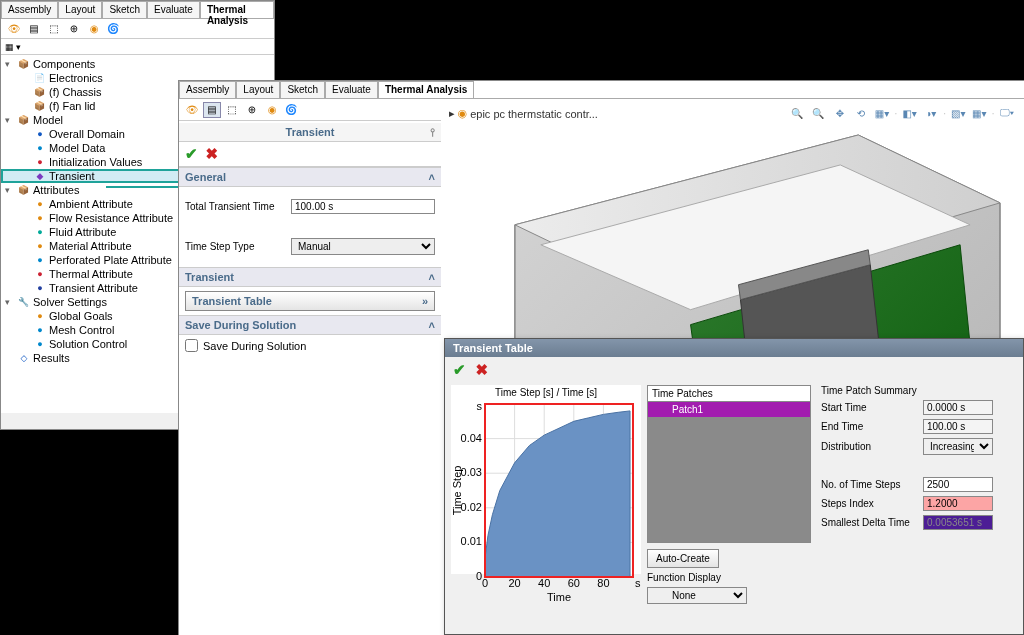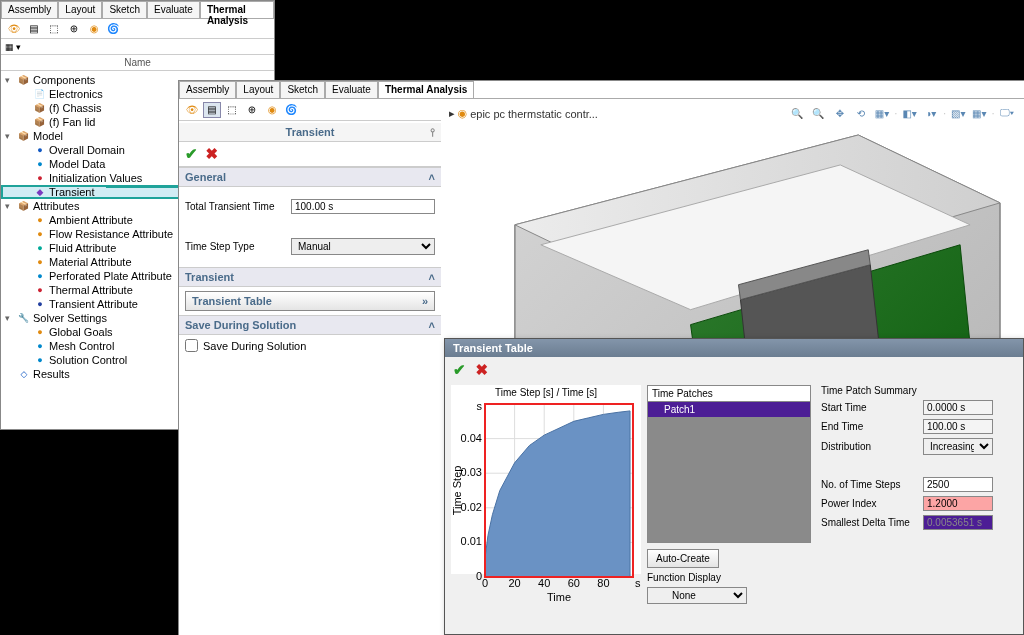--- a/index.html
+++ b/index.html
@@ -56,21 +56,21 @@
   
   
   .dialog { position:absolute; left:444px; top:338px; width:580px; height:297px; background:#f0f0f0; border:1px solid #555; box-shadow:2px 2px 6px rgba(0,0,0,0.3); z-index:100; }
   .dlg-title { background:linear-gradient(#8395aa,#6b7d91); color:#fff; font-weight:bold; padding:3px 8px; font-size:11px; }
   .dlg-okrow { padding:4px 8px; display:flex; gap:10px; }
   .dlg-body { display:flex; gap:6px; padding:2px 6px; }
   .chart-area { width:190px; height:189px; background:#fff; position:relative; }
   .mid-col { width:164px; display:flex; flex-direction:column; gap:4px; }
   .patch-list { border:1px solid #888; background:#8a8a8a; height:158px; }
   .patch-header { background:#fff; border-bottom:1px solid #888; padding:2px 4px; font-size:10px; }
-  .patch-item { background:#4c1d95; color:#fff; padding:2px 16px; font-size:10px; }
+  .patch-item { background:#a21caf; color:#fff; padding:2px 24px; font-size:10px; }
   .mid-group { display:flex; gap:4px; margin-top:2px; align-items:center; }
   .btn { border:1px solid #888; background:linear-gradient(#fff,#e4e4e4); padding:3px 8px; font-size:10px; }
   .mid-label { font-size:10px; }
   .mid-select { border:1px solid #888; font-size:10px; padding:1px 20px; width:100px; }
   .right-col { flex:1; padding:0 4px; }
   .group-title { font-size:10px; margin-bottom:4px; }
   .prop-pair { display:flex; align-items:center; margin:4px 0; gap:4px; }
   .prop-lbl { width:98px; font-size:10px; }
   .prop-val { width:70px; border:1px solid #888; padding:1px 3px; font-size:10px; background:#f4f4f4; }
   .prop-val.muted { background:#4c1d95; color:#888; }
@@ -107,21 +107,20 @@
     <span class="toolbar-btn ic-sphere-orange">👁</span>
     <span class="toolbar-btn">▤</span>
     <span class="toolbar-btn">⬚</span>
     <span class="toolbar-btn">⊕</span>
     <span class="toolbar-btn ic-sphere-orange">◉</span>
     <span class="toolbar-btn">🌀</span>
   </div>
   <div class="sub-row">
       <span style="font-size:9px;">▦ ▾</span>
     </div>
-  <div class="tree-header">Name</div>
   <div class="tree" id="tree">
       <div class="tree-item depth-0">
         <span class="expander">▾</span>
         <span class="tree-icon ic-cube-blue">📦</span>
         <span>Components</span>
       </div>
       <div class="tree-item depth-1">
         <span class="expander"></span>
         <span class="tree-icon ic-folder">📄</span>
         <span>Electronics</span>
@@ -407,21 +406,21 @@
       <div class="prop-pair">
           <span class="prop-lbl">Distribution</span>
           <select class="prop-sel"><option>Increasing</option></select>
         </div>
       <div style="height:14px"></div>
       <div class="prop-pair">
           <span class="prop-lbl">No. of Time Steps</span>
           <input class="prop-val" style="background: rgb(255, 255, 255);" value="2500">
         </div>
       <div class="prop-pair">
-          <span class="prop-lbl">Power Index</span>
+          <span class="prop-lbl">Steps Index</span>
           <input class="prop-val" style="background: #fca5a5;" value="1.2000">
         </div>
       <div class="prop-pair">
           <span class="prop-lbl">Smallest Delta Time</span>
           <input class="prop-val muted" readonly="" value="0.0053651 s" style="">
         </div>
     </div>
   </div>
 </div>
 

